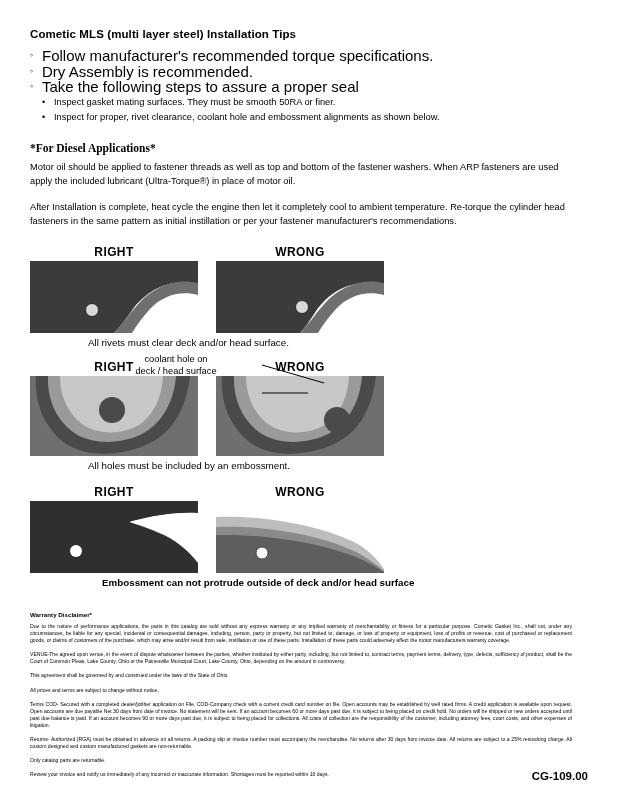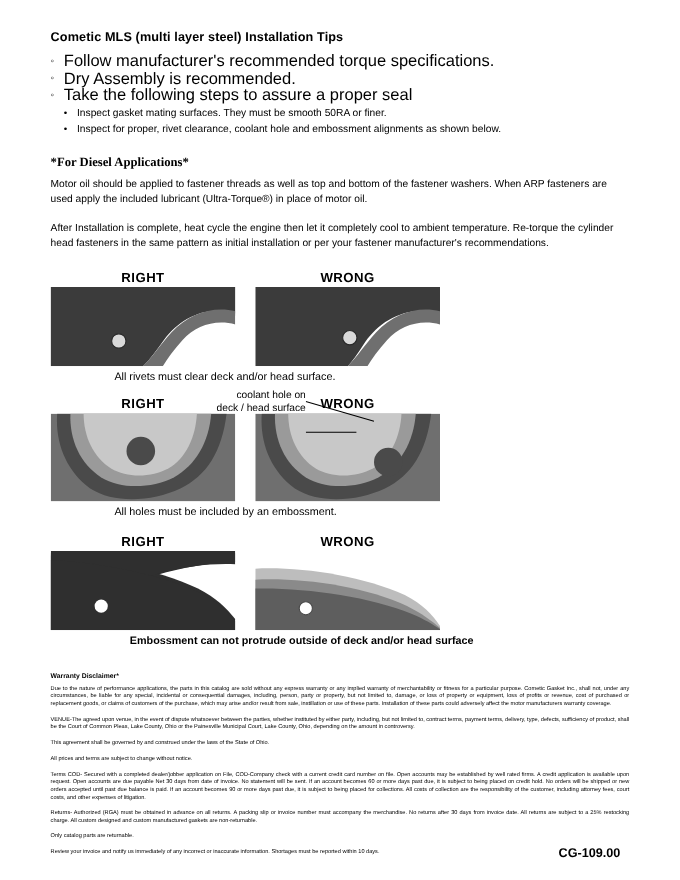--- a/index.html
+++ b/index.html
@@ -12,21 +12,21 @@
     background: #ffffff;
     font-family: "Liberation Sans", sans-serif;
     color: #000000;
     overflow: hidden;
   }
   .page {
     position: relative;
     width: 618px;
     height: 800px;
     box-sizing: border-box;
-    padding: 28px 46px 10px 46px;
+    padding: 28px 46px 10px 30px;
   }
   .title {
     font-size: 11.5px;
     font-weight: bold;
     margin: 0 0 8px 0;
     letter-spacing: 0.1px;
   }
   .bullet-list {
     margin: 0;
     padding: 0;
@@ -120,21 +120,21 @@
   .fig-group {
     margin-bottom: 8px;
   }
 
   
   .callouts {
     position: absolute;
     left: 60px;
     top: 108px;
     width: 172px;
-    text-align: right;
+    text-align: center;
     font-size: 9.3px;
     line-height: 12.5px;
   }
 
   
   .warranty {
     margin-top: 22px;
   }
   .warranty-title {
     font-size: 6.2px;
@@ -142,21 +142,21 @@
     margin: 0 0 5px 0;
   }
   .warranty p {
     font-size: 5.1px;
     line-height: 7.1px;
     margin: 0 0 7px 0;
     text-align: justify;
   }
   .doc-id {
     position: absolute;
-    right: 54px;
+    right: 30px;
     bottom: 18px;
     font-size: 11.5px;
     font-weight: bold;
   }
 </style>
 </head>
 <body>
 
 <div class="page">
 
@@ -167,21 +167,21 @@
     <li>Dry Assembly is recommended.</li>
     <li>Take the following steps to assure a proper seal</li>
   </ul>
   <ul class="sub-list">
     <li>Inspect gasket mating surfaces.  They must be smooth 50RA or finer.</li>
     <li>Inspect for proper, rivet clearance, coolant hole and embossment alignments as shown below.</li>
   </ul>
 
   <h2 class="section-head">*For Diesel Applications*</h2>
   <p class="para">Motor oil should be applied to fastener threads as well as top and bottom of the fastener washers. When ARP fasteners are used apply the included lubricant (Ultra-Torque®) in place of motor oil.</p>
-  <p class="para">After Installation is complete, heat cycle the engine then let it completely cool to ambient temperature. Re-torque the cylinder head fasteners in the same pattern as initial installation or per your fastener manufacturer's recommendations.</p>
+  <p class="para">After Installation is complete, heat cycle the engine then let it completely cool to ambient temperature. Re-torque the cylinder head fasteners in the same pattern as initial instillation or per your fastener manufacturer's recommendations.</p>
 
   <div class="figures">
 
     <div class="fig-group">
       <div class="fig-row">
         <div class="fig-cell">
           <div class="fig-label">RIGHT</div>
           <div class="fig-box">
             <svg width="168" height="72" viewBox="0 0 168 72">
               <rect x="0" y="0" width="168" height="72" fill="#ffffff"></rect>

